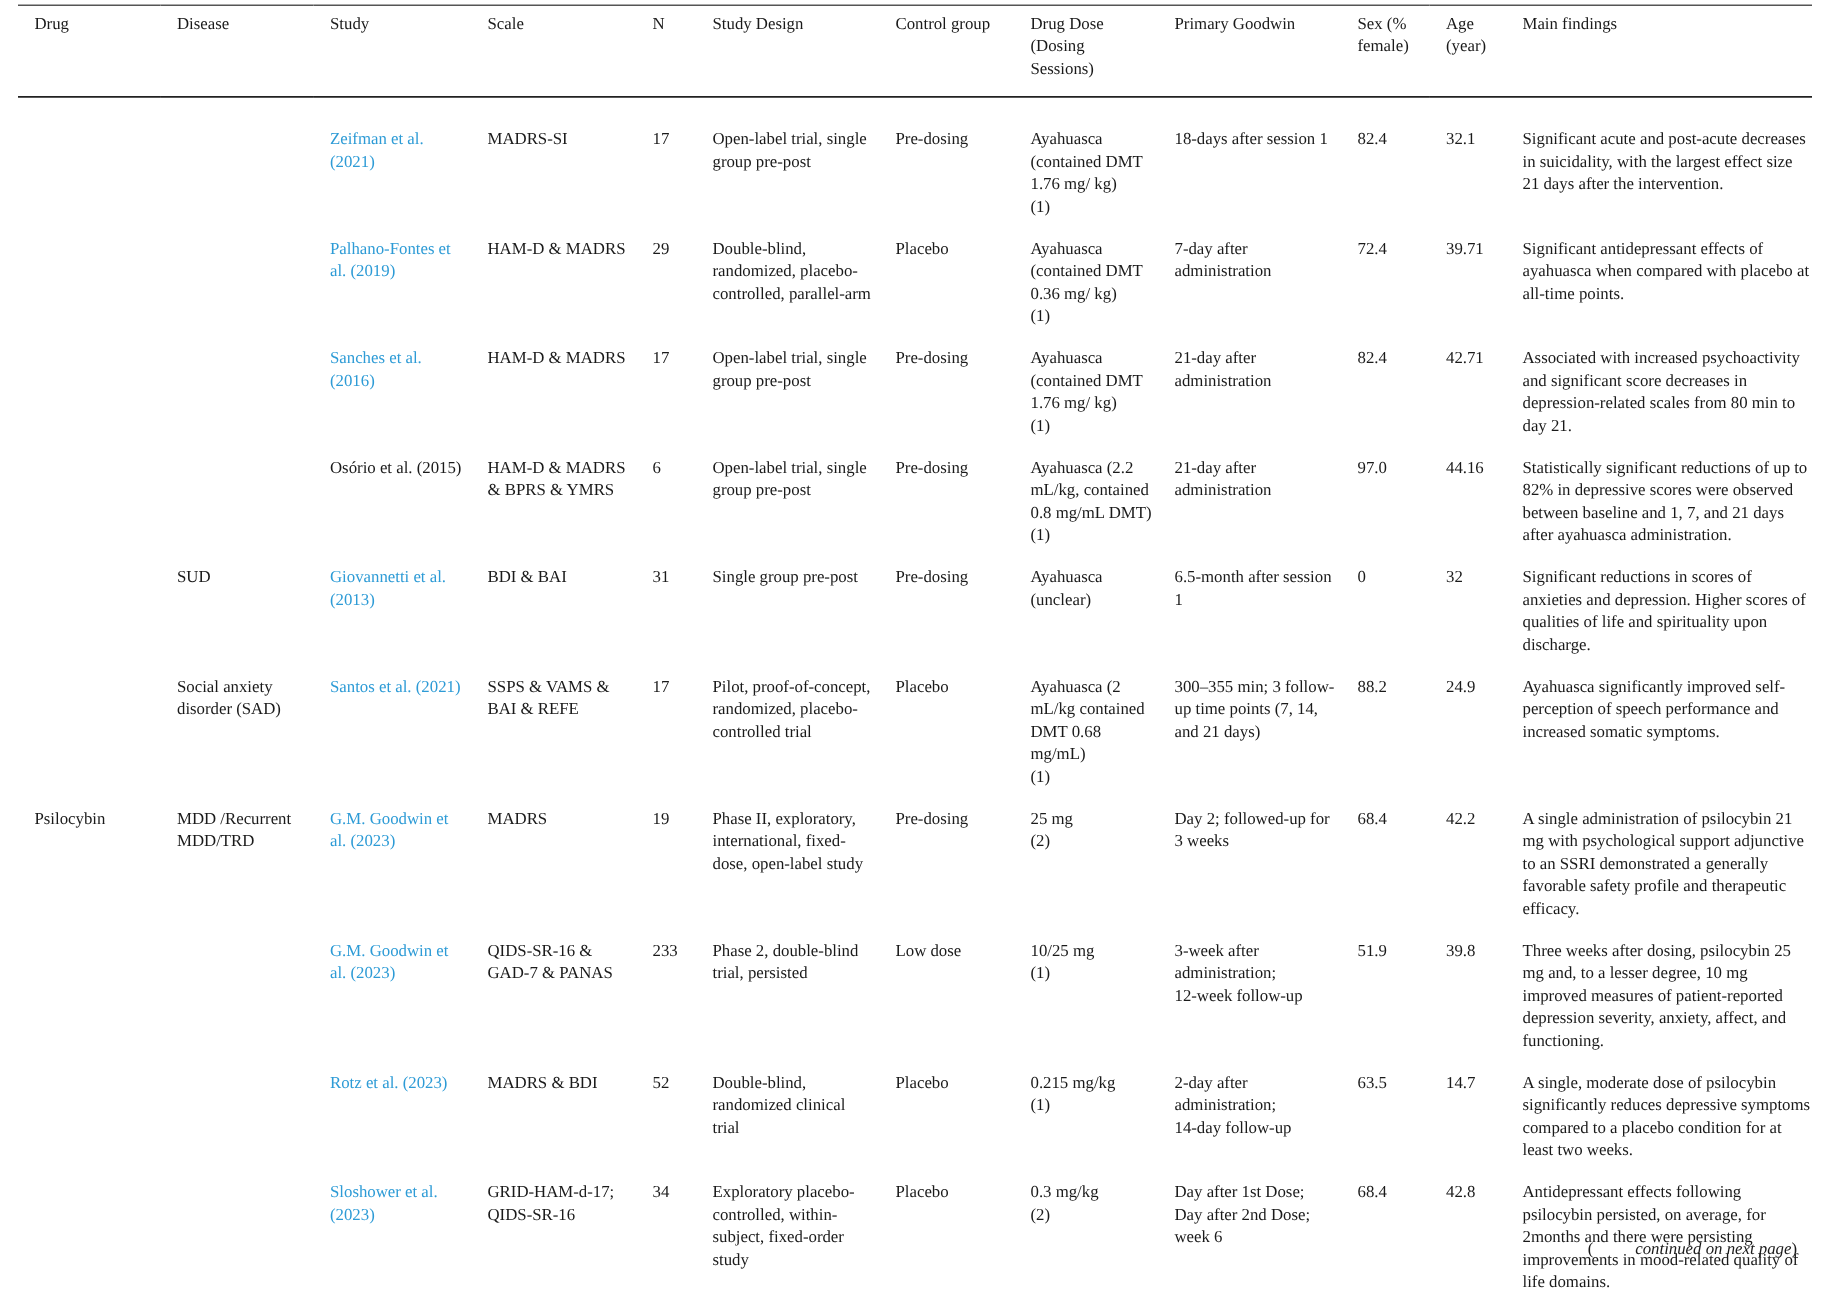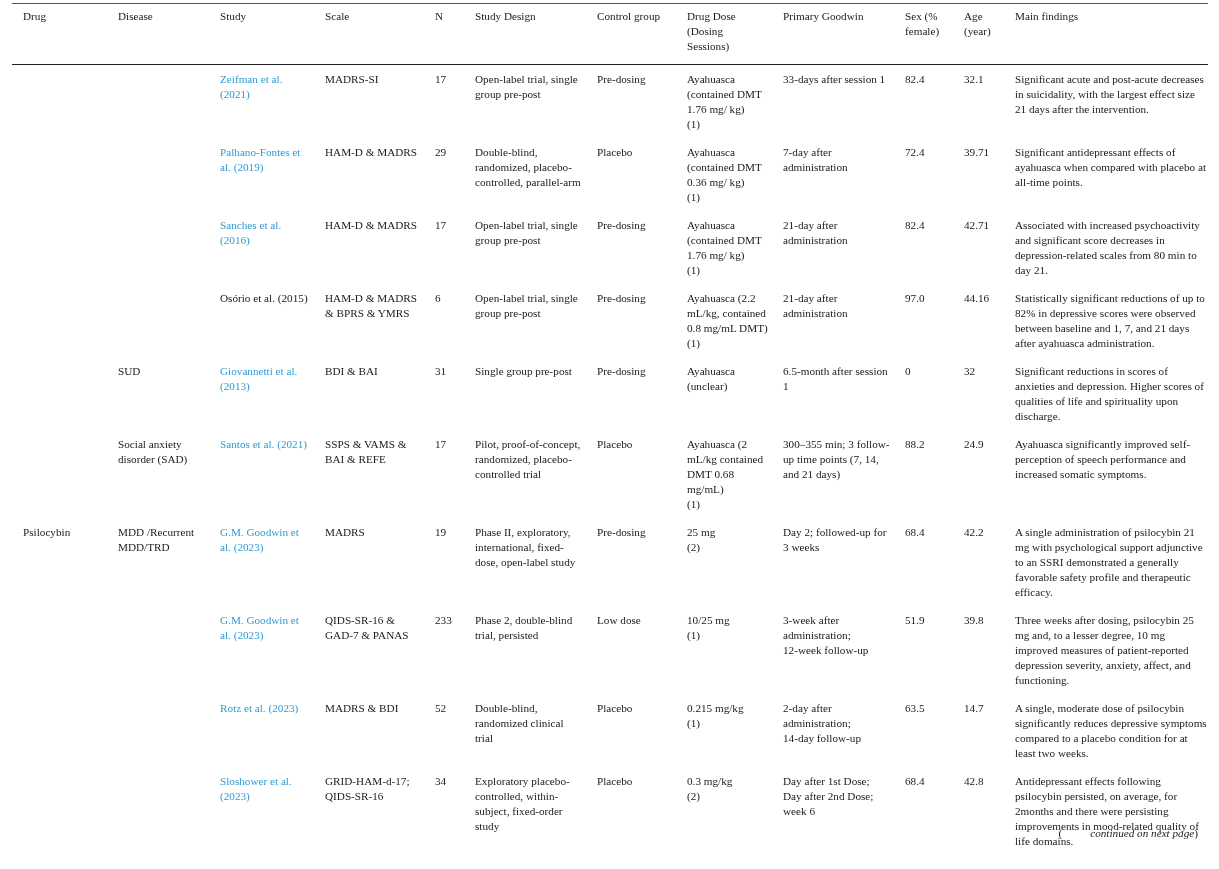--- a/index.html
+++ b/index.html
@@ -7,21 +7,21 @@
     width: 1219px; height: 869px; overflow: hidden; position: relative;
     font-family: "Liberation Serif", "DejaVu Serif", serif;
     font-size: 11.2px; line-height: 15px; color: #1a1a1a;
   }
   .tbl-wrap { position: absolute; left: 12px; top: 3px; width: 1196px; }
   table { border-collapse: collapse; width: 1196px; table-layout: fixed; }
   thead tr { border-top: 1.3px solid #555; border-bottom: 1.3px solid #222; }
   th { font-weight: normal; text-align: left; vertical-align: top; padding: 5px 4px 10px 11px; }
   td { vertical-align: top; padding: 0 4px 0 11px; }
   tbody tr td { padding-bottom: 13px; }
-  tbody tr:first-child td { padding-top: 7px; }
+  tbody tr:first-child td { padding-top: 21px; }
   .link { color: #2d9bd6; cursor: pointer; }
   .c-drug { width: 95px; } .c-disease { width: 102px; } .c-study { width: 105px; }
   .c-scale { width: 110px; } .c-n { width: 40px; } .c-design { width: 122px; }
   .c-control { width: 90px; } .c-dose { width: 96px; } .c-endpoint { width: 122px; }
   .c-sex { width: 59px; } .c-age { width: 51px; } .c-findings { width: 204px; }
   .findings { padding-right: 0; }
   .multiline { white-space: pre-line; }
   .cont { position: absolute; right: 21px; top: 826px; font-size: 11.2px; }
   .cont i { font-style: italic; padding-left: 28px; }
 </style>
@@ -69,21 +69,21 @@
       <tr>
         <td></td>
         <td></td>
         <td class="link">Zeifman et al. (2021)</td>
         <td>MADRS-SI</td>
         <td>17</td>
         <td>Open-label trial, single group pre-post</td>
         <td>Pre-dosing</td>
         <td class="multiline">Ayahuasca (contained DMT 1.76 mg/ kg)
 (1)</td>
-        <td class="multiline">33-days after session 1</td>
+        <td class="multiline">18-days after session 1</td>
         <td>82.4</td>
         <td>32.1</td>
         <td class="findings">Significant acute and post-acute decreases in suicidality, with the largest effect size 21 days after the intervention.</td>
       </tr>
 
       <tr>
         <td></td>
         <td></td>
         <td class="link">Palhano-Fontes et al. (2019)</td>
         <td>HAM-D &amp; MADRS</td>

